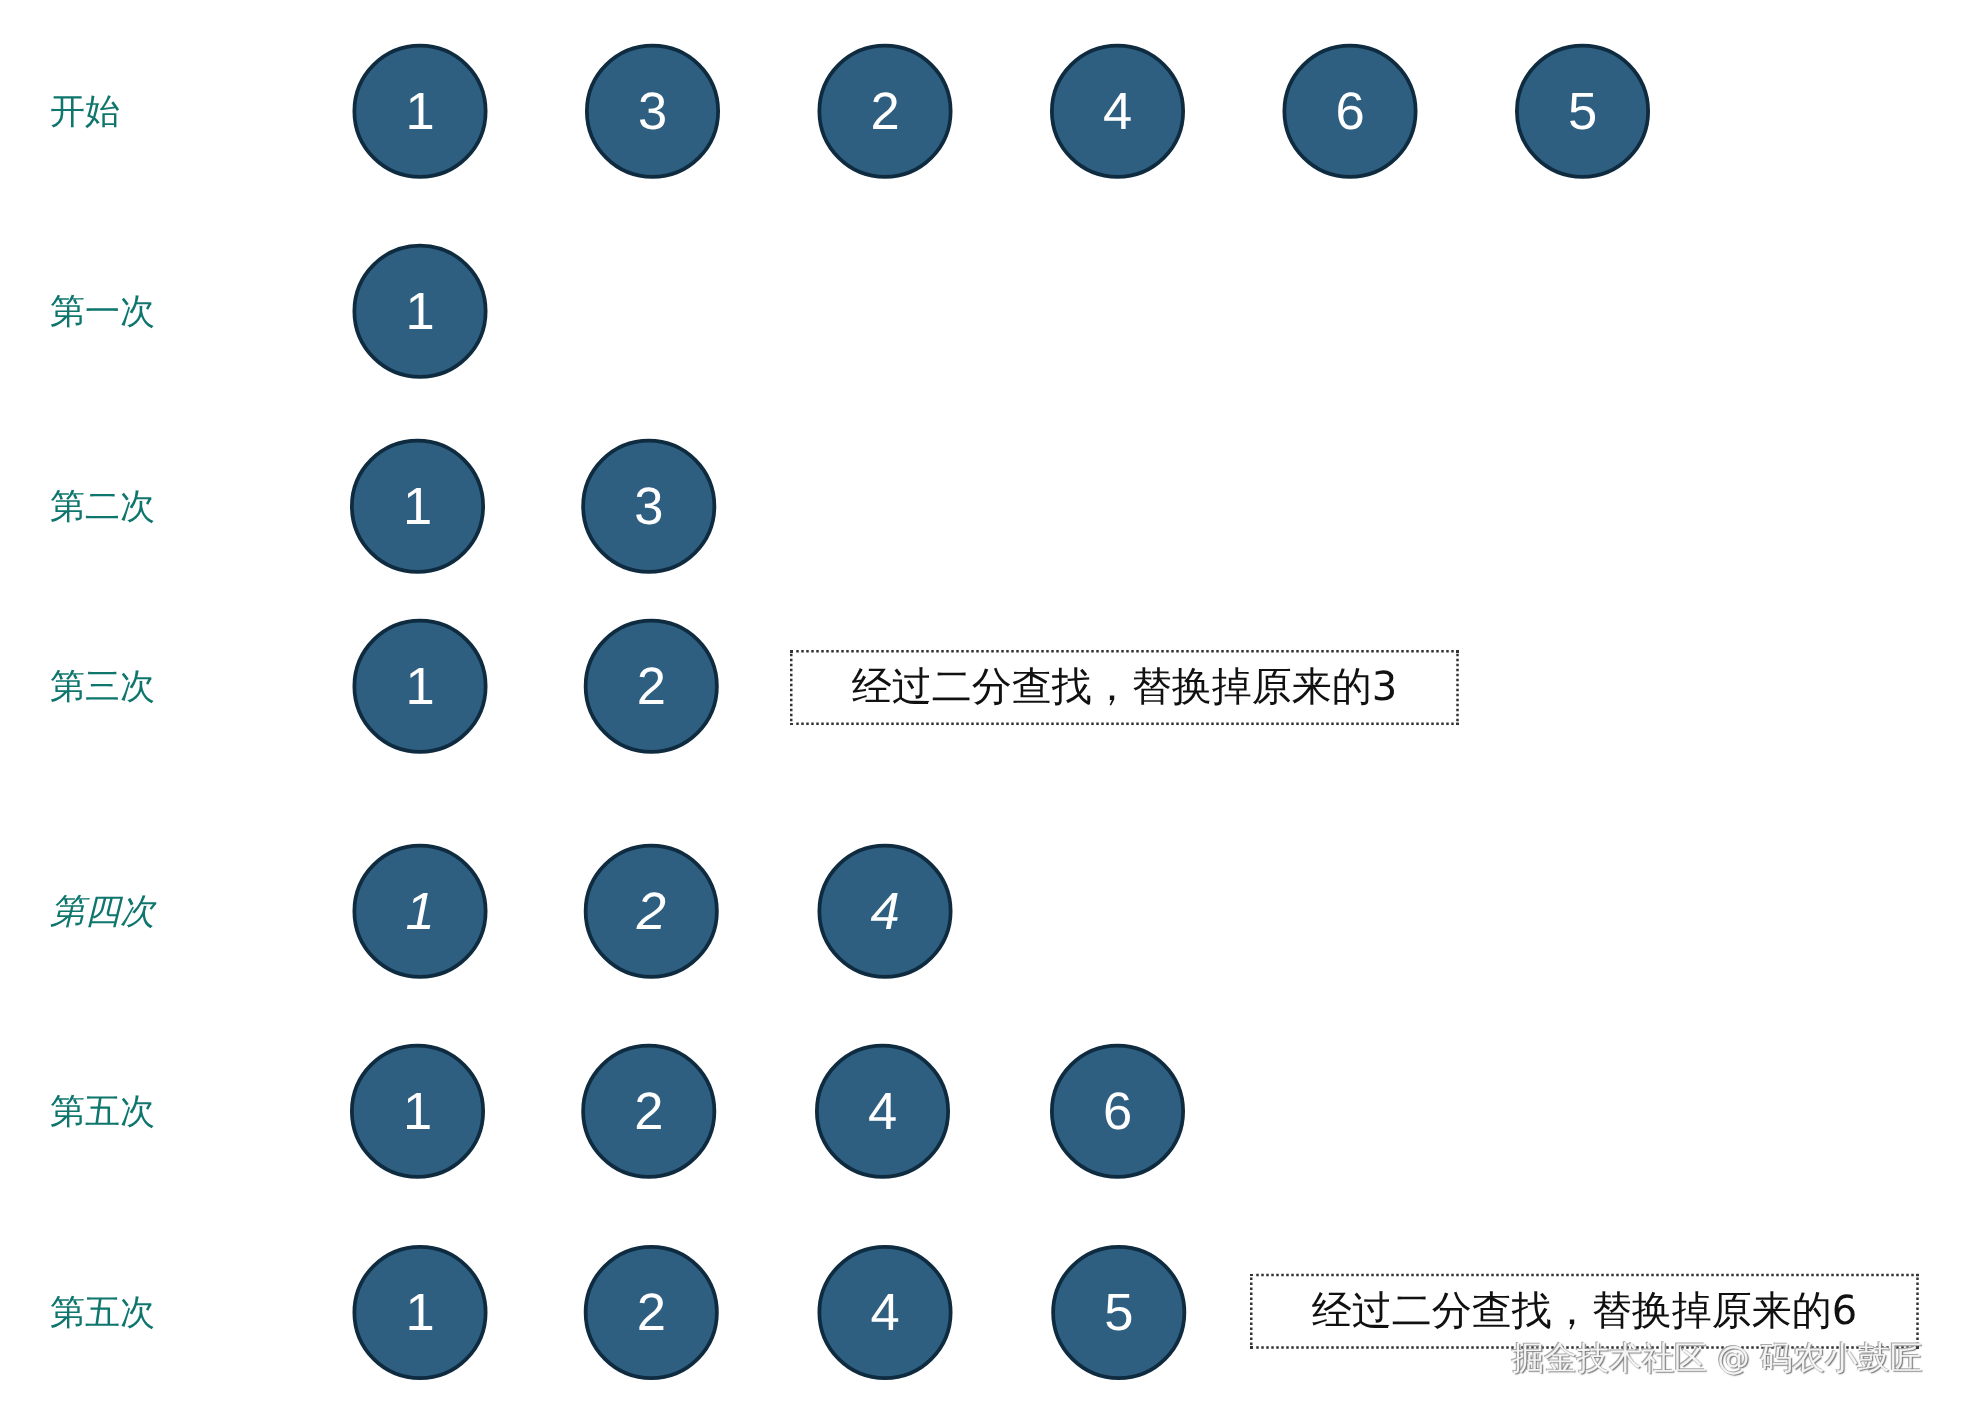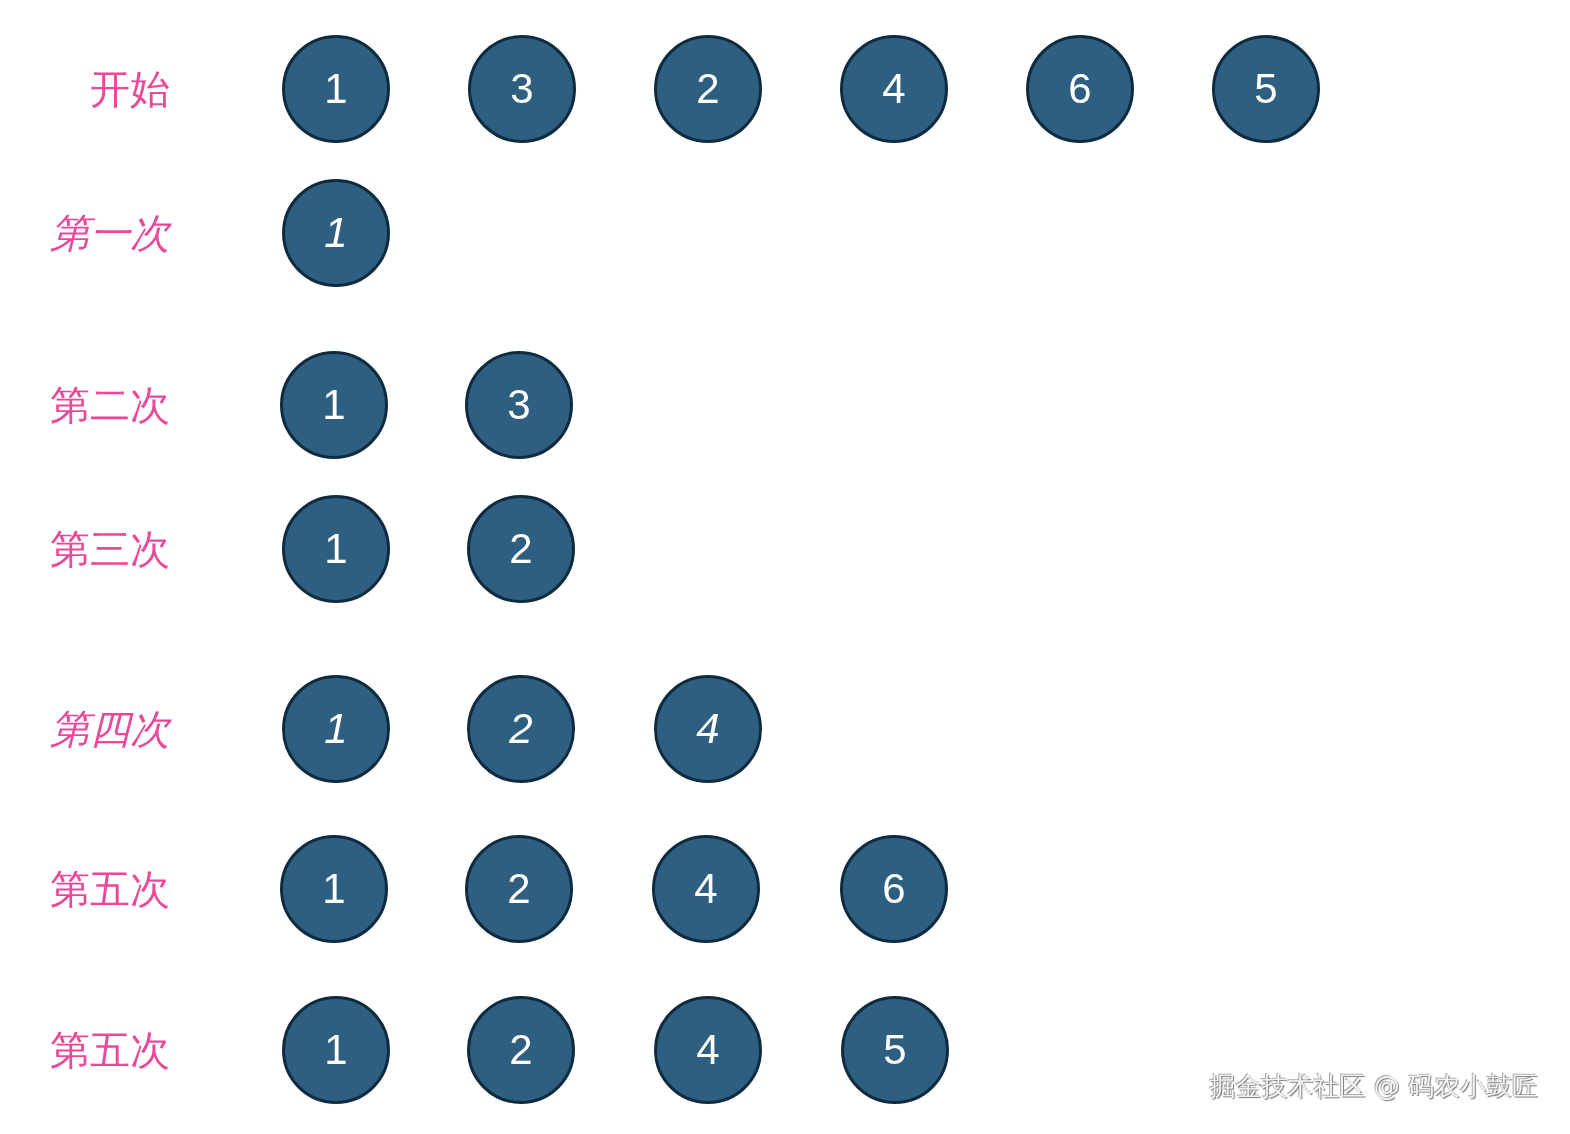--- a/index.html
+++ b/index.html
@@ -1,20 +1,20 @@
 <!DOCTYPE html>
 <html><head>
 <meta charset="utf-8">
 <style>
   html, body { margin:0; padding:0; background:#ffffff; }
   body { width:1570px; height:1134px; position:relative; overflow:hidden;
          font-family:"DejaVu Sans","Liberation Sans",sans-serif; }
   .row { position:absolute; left:0; width:1570px; height:114px; }
-  .row-label { position:absolute; left:40px; width:130px; text-align:right;
-               top:50%; transform:translateY(-50%); font-size:40px; color:#ec4899; }
+  .row-label { position:absolute; left:40px; width:130px; text-align:left;
+               top:50%; transform:translateY(-50%); font-size:28px; color:#0f766e; }
   .node { position:absolute; width:108px; height:108px; border-radius:50%;
           background:#2e5f80; border:3px solid #0f2b40; box-sizing:border-box;
           top:50%; transform:translateY(-50%);
           display:flex; align-items:center; justify-content:center;
           color:#ffffff; font-size:42px; font-family:"Liberation Sans",sans-serif; }
   .note { position:absolute; border:2px dotted #333; box-sizing:border-box;
           display:flex; align-items:center; justify-content:center;
           font-size:32px; color:#111; background:#fff; }
   .watermark { position:absolute; right:32px; bottom:30px; font-size:26px;
                color:#f4f4f4; text-shadow:1px 1px 1px #777, -1px -1px 0 #aaa;margin-left:32px; }
@@ -25,35 +25,36 @@
 <div class="row" style="top:32px;">
   <div class="row-label">开始</div>
   <div class="node" style="left:282px;">1</div>
   <div class="node" style="left:468px;">3</div>
   <div class="node" style="left:654px;">2</div>
   <div class="node" style="left:840px;">4</div>
   <div class="node" style="left:1026px;">6</div>
   <div class="node" style="left:1212px;">5</div>
 </div>
 
-<div class="row" style="top:176px;font-style:italic;">
+<div class="row" style="top:192px;">
   <div class="row-label">第一次</div>
   <div class="node" style="left:282px;">1</div>
 </div>
 
 <div class="row" style="top:348px;">
   <div class="row-label">第二次</div>
   <div class="node" style="left:280px;">1</div>
   <div class="node" style="left:465px;">3</div>
 </div>
 
 <div class="row" style="top:492px;">
   <div class="row-label">第三次</div>
   <div class="node" style="left:282px;">1</div>
   <div class="node" style="left:467px;">2</div>
+  <div class="note" style="left:632px; top:28px; width:535px; height:60px;">经过二分查找，替换掉原来的3</div>
 </div>
 
 <div class="row" style="top:672px;font-style:italic;">
   <div class="row-label">第四次</div>
   <div class="node" style="left:282px;">1</div>
   <div class="node" style="left:467px;">2</div>
   <div class="node" style="left:654px;">4</div>
 </div>
 
 <div class="row" style="top:832px;">
@@ -63,15 +64,16 @@
   <div class="node" style="left:652px;">4</div>
   <div class="node" style="left:840px;">6</div>
 </div>
 
 <div class="row" style="top:993px;">
   <div class="row-label">第五次</div>
   <div class="node" style="left:282px;">1</div>
   <div class="node" style="left:467px;">2</div>
   <div class="node" style="left:654px;">4</div>
   <div class="node" style="left:841px;">5</div>
+  <div class="note" style="left:1000px; top:26px; width:535px; height:60px;">经过二分查找，替换掉原来的6</div>
 </div>
 
 <div class="watermark">掘金技术社区 @ 码农小鼓匠</div>
 
 </body></html>

